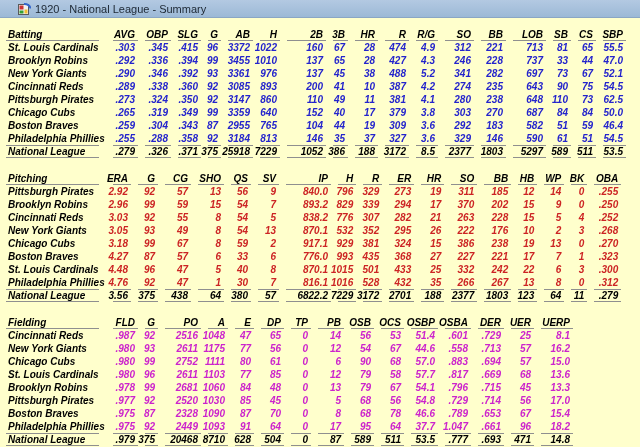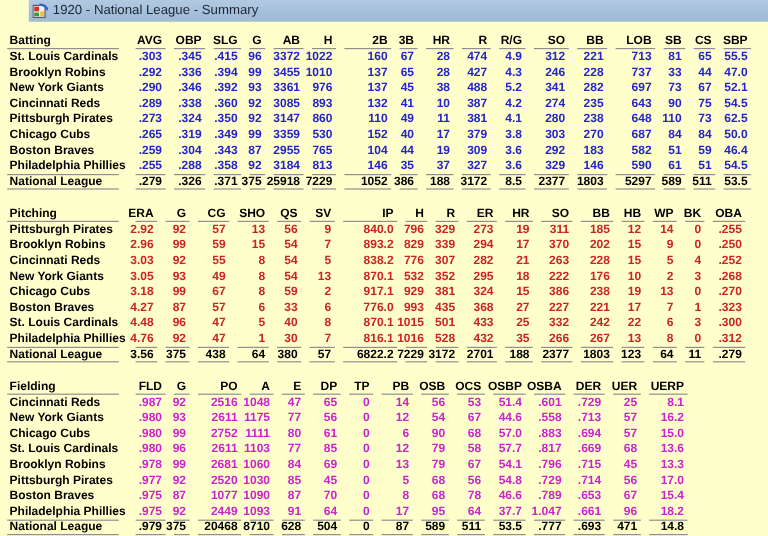--- a/index.html
+++ b/index.html
@@ -8,32 +8,33 @@
     width:640px;height:447px;
     background:var(--content-background,#ffffcc);
     font-family:"Liberation Sans",sans-serif;
     position:relative;
   }
   .titlebar{
     height:18px;
     background:linear-gradient(var(--titlebar-top,#b3c9e2),var(--titlebar-bottom,#9cb9d6));
     border-bottom:1px solid #8aa6c4;
     display:flex;align-items:center;gap:4px;
-    padding-left:3px;box-sizing:border-box;margin-left:24px;
+    padding-left:18px;box-sizing:border-box;
   }
   .titlebar .app-icon{width:13px;height:13px;display:inline-block;line-height:0;}
   .titlebar .title-text{
     font-size:11px;color:var(--titlebar-text,#1c2733);
     white-space:nowrap;
   }
   .content{padding:10px 0 0 6px;}
   table.stats{
     border-collapse:collapse;table-layout:fixed;
     font-size:10px;font-weight:bold;color:var(--label-text,#000);
     margin:0 0 14px 0;
+    font-style:italic;
   }
   table.stats tr{height:13px;}
   table.stats th,table.stats td{
     padding:0 3px 0 0;line-height:13px;white-space:nowrap;overflow:visible;
     text-align:right;font-size:10px;font-weight:bold;
   }
   table.stats th.label,table.stats td.team{text-align:left;padding:0 0 0 2px;}
   
   table.stats th{
     background:linear-gradient(var(--rule,#8f8f8f),var(--rule,#8f8f8f)) right bottom / calc(100% - 7px) 1px no-repeat;
@@ -179,21 +180,21 @@
             <td class="stat">52.1</td>
           </tr>
           <tr>
             <td class="team">Cincinnati Reds</td>
             <td class="stat">.289</td>
             <td class="stat">.338</td>
             <td class="stat">.360</td>
             <td class="stat">92</td>
             <td class="stat">3085</td>
             <td class="stat">893</td>
-            <td class="stat">132</td>
+            <td class="stat">200</td>
             <td class="stat">41</td>
             <td class="stat">10</td>
             <td class="stat">387</td>
             <td class="stat">4.2</td>
             <td class="stat">274</td>
             <td class="stat">235</td>
             <td class="stat">643</td>
             <td class="stat">90</td>
             <td class="stat">75</td>
             <td class="stat">54.5</td>
@@ -218,21 +219,21 @@
             <td class="stat">73</td>
             <td class="stat">62.5</td>
           </tr>
           <tr>
             <td class="team">Chicago Cubs</td>
             <td class="stat">.265</td>
             <td class="stat">.319</td>
             <td class="stat">.349</td>
             <td class="stat">99</td>
             <td class="stat">3359</td>
-            <td class="stat">530</td>
+            <td class="stat">640</td>
             <td class="stat">152</td>
             <td class="stat">40</td>
             <td class="stat">17</td>
             <td class="stat">379</td>
             <td class="stat">3.8</td>
             <td class="stat">303</td>
             <td class="stat">270</td>
             <td class="stat">687</td>
             <td class="stat">84</td>
             <td class="stat">84</td>
@@ -409,21 +410,21 @@
             <td class="stat">3.05</td>
             <td class="stat">93</td>
             <td class="stat">49</td>
             <td class="stat">8</td>
             <td class="stat">54</td>
             <td class="stat">13</td>
             <td class="stat">870.1</td>
             <td class="stat">532</td>
             <td class="stat">352</td>
             <td class="stat">295</td>
-            <td class="stat">18</td>
+            <td class="stat">26</td>
             <td class="stat">222</td>
             <td class="stat">176</td>
             <td class="stat">10</td>
             <td class="stat">2</td>
             <td class="stat">3</td>
             <td class="stat">.268</td>
           </tr>
           <tr>
             <td class="team">Chicago Cubs</td>
             <td class="stat">3.18</td>
@@ -638,21 +639,21 @@
             <td class="stat">68</td>
             <td class="stat">13.6</td>
           </tr>
           <tr>
             <td class="team">Brooklyn Robins</td>
             <td class="stat">.978</td>
             <td class="stat">99</td>
             <td class="stat">2681</td>
             <td class="stat">1060</td>
             <td class="stat">84</td>
-            <td class="stat">69</td>
+            <td class="stat">48</td>
             <td class="stat">0</td>
             <td class="stat">13</td>
             <td class="stat">79</td>
             <td class="stat">67</td>
             <td class="stat">54.1</td>
             <td class="stat">.796</td>
             <td class="stat">.715</td>
             <td class="stat">45</td>
             <td class="stat">13.3</td>
           </tr>
@@ -671,21 +672,21 @@
             <td class="stat">54.8</td>
             <td class="stat">.729</td>
             <td class="stat">.714</td>
             <td class="stat">56</td>
             <td class="stat">17.0</td>
           </tr>
           <tr>
             <td class="team">Boston Braves</td>
             <td class="stat">.975</td>
             <td class="stat">87</td>
-            <td class="stat">1077</td>
+            <td class="stat">2328</td>
             <td class="stat">1090</td>
             <td class="stat">87</td>
             <td class="stat">70</td>
             <td class="stat">0</td>
             <td class="stat">8</td>
             <td class="stat">68</td>
             <td class="stat">78</td>
             <td class="stat">46.6</td>
             <td class="stat">.789</td>
             <td class="stat">.653</td>

